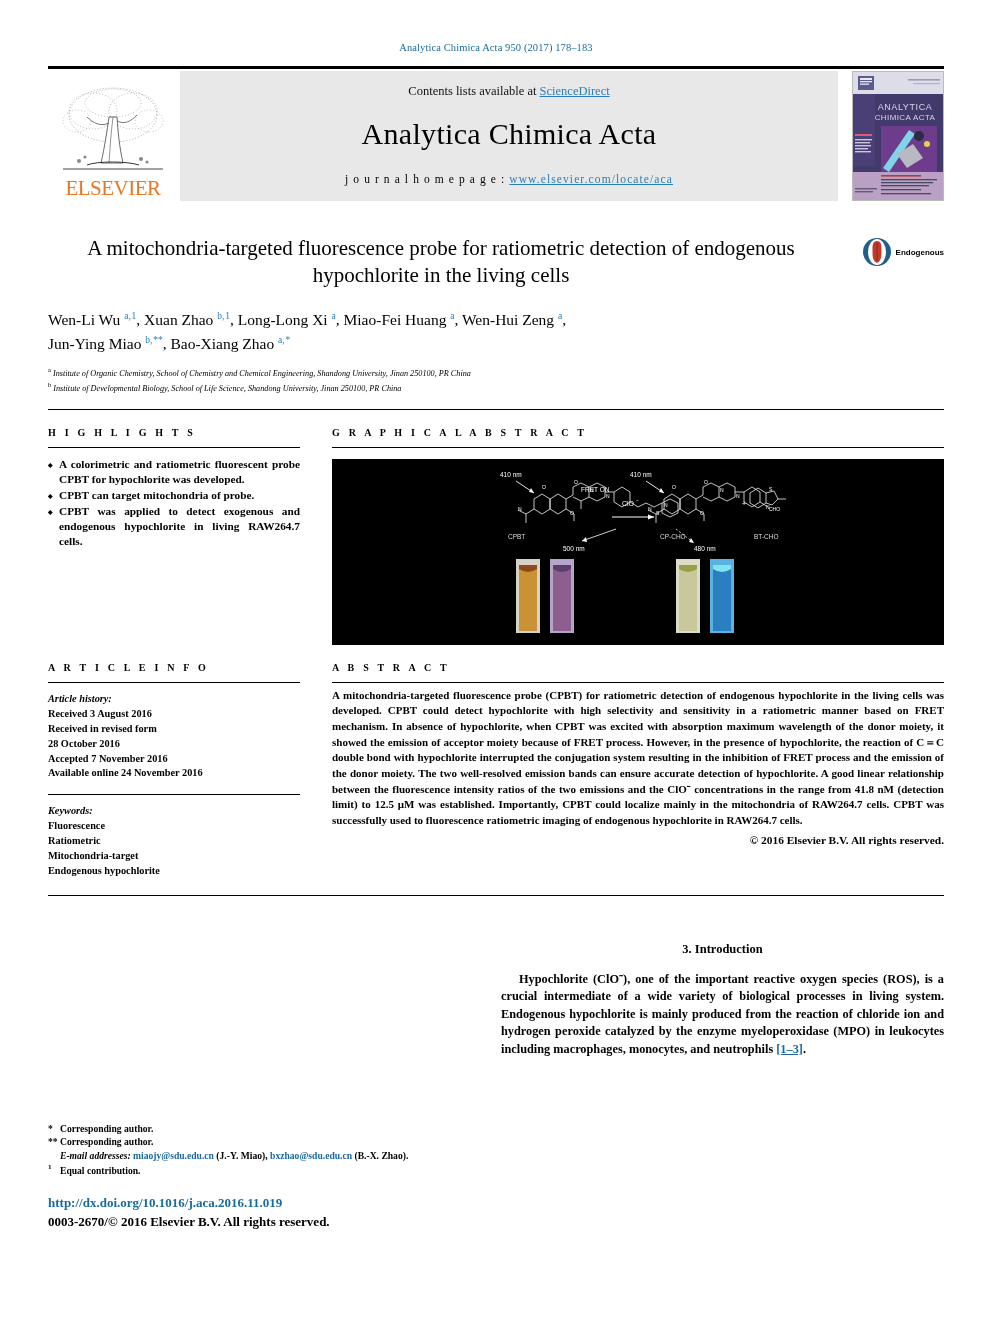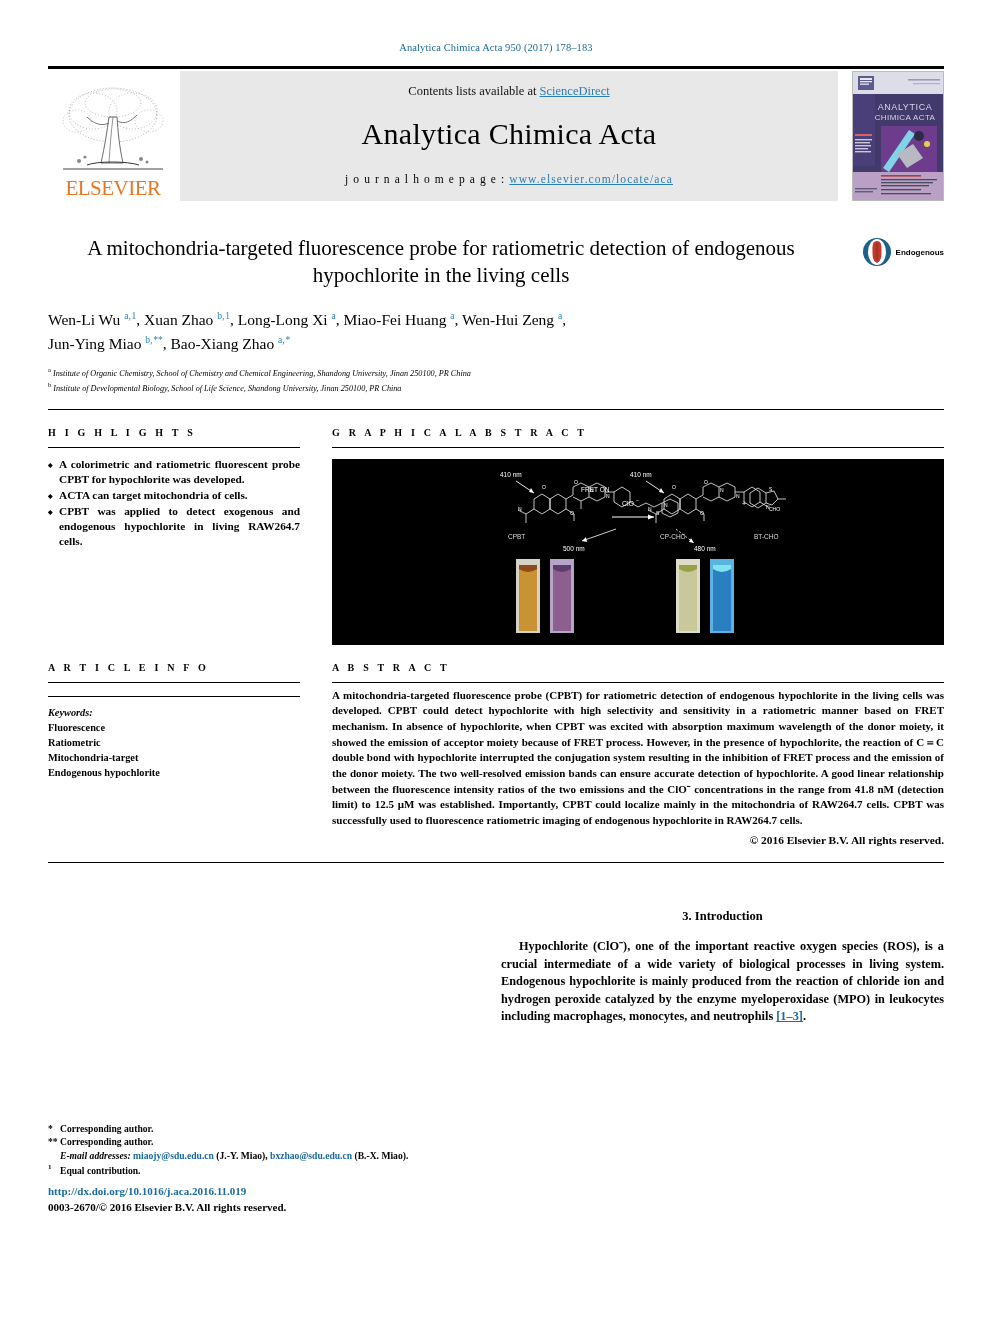--- a/index.html
+++ b/index.html
@@ -196,21 +196,21 @@
     top: 1122px;
     width: 443px;
     font-size: 9.6px;
     line-height: 1.4;
   }
   .footnotes .fn { padding-left: 12px; position: relative; font-weight: bold; }
   .footnotes .fn .mark { position: absolute; left: 0; top: 0; }
   .footnotes .emails { font-weight: bold; }
   .footnotes .emails .ital { font-style: italic; }
   .footnotes a, .footnotes .mail { color: #1a6a9e; text-decoration: none; }
-  .doi-block { margin-top: 6px; font-size: 11px; line-height: 1.45; font-weight: bold; }
+  .doi-block { margin-top: 16px; font-size: 13px; line-height: 1.45; font-weight: bold; }
   .doi-block .doi { color: #1a6a9e; }
 </style>
 </head>
 <body>
 
 <div class="page">
 
   <div class="running-head">Analytica Chimica Acta 950 (2017) 178–183</div>
 
   <div class="masthead-wrap">
@@ -317,21 +317,21 @@
   </div>
 
   <div class="titleblock-rule"></div>
 
   <div class="cols">
     <div class="col-left">
       <div class="sec-head">H I G H L I G H T S</div>
       <div class="sec-rule"></div>
       <ul class="highlights">
         <li>A colorimetric and ratiometric fluorescent probe CPBT for hypochlorite was developed.</li>
-        <li>ACTA can target mitochondria of cells.</li>
+        <li>CPBT can target mitochondria of probe.</li>
         <li>CPBT was applied to detect exogenous and endogenous hypochlorite in living RAW264.7 cells.</li>
       </ul>
     </div>
     <div class="col-gap"></div>
     <div class="col-right">
       <div class="sec-head">G R A P H I C A L   A B S T R A C T</div>
       <div class="sec-rule"></div>
       <div class="ga-figure">
         <svg class="ga-svg" viewBox="0 0 320 186">
           <rect x="0" y="0" width="320" height="186" fill="#000"></rect>
@@ -437,20 +437,28 @@
           </g>
         </svg>
       </div>
     </div>
   </div>
 
   <div class="cols">
     <div class="col-left">
       <div class="sec-head">A R T I C L E   I N F O</div>
       <div class="sec-rule"></div>
+      <div class="ainfo">
+        <div class="lbl">Article history:</div>
+        <div class="grp">Received 3 August 2016</div>
+        <div class="grp">Received in revised form</div>
+        <div class="grp">28 October 2016</div>
+        <div class="grp">Accepted 7 November 2016</div>
+        <div class="grp">Available online 24 November 2016</div>
+      </div>
       <div class="ainfo-sep"></div>
       <div class="ainfo">
         <div class="lbl">Keywords:</div>
         <div class="grp">Fluorescence</div>
         <div class="grp">Ratiometric</div>
         <div class="grp">Mitochondria-target</div>
         <div class="grp">Endogenous hypochlorite</div>
       </div>
     </div>
     <div class="col-gap"></div>
@@ -480,21 +488,21 @@
     </div>
     <div class="fn">
       <span class="mark">**</span>
       <span>Corresponding author.</span>
     </div>
     <div class="emails" style="padding-left:12px; text-align:justify;">
       <span class="ital">E-mail addresses:</span>
       <a class="mail" href="#">miaojy@sdu.edu.cn</a>
       <span>(J.-Y. Miao),</span>
       <a class="mail" href="#">bxzhao@sdu.edu.cn</a>
-      <span>(B.-X. Miao).</span>
+      <span>(B.-X. Zhao).</span>
     </div>
     <div class="fn" style="margin-top:2px;">
       <span class="mark" style="font-size:7px; top:-1px;">1</span>
       <span>Equal contribution.</span>
     </div>
     <div class="doi-block">
       <a class="doi" href="#">http://dx.doi.org/10.1016/j.aca.2016.11.019</a>
       <div>0003-2670/© 2016 Elsevier B.V. All rights reserved.</div>
     </div>
   </div>

